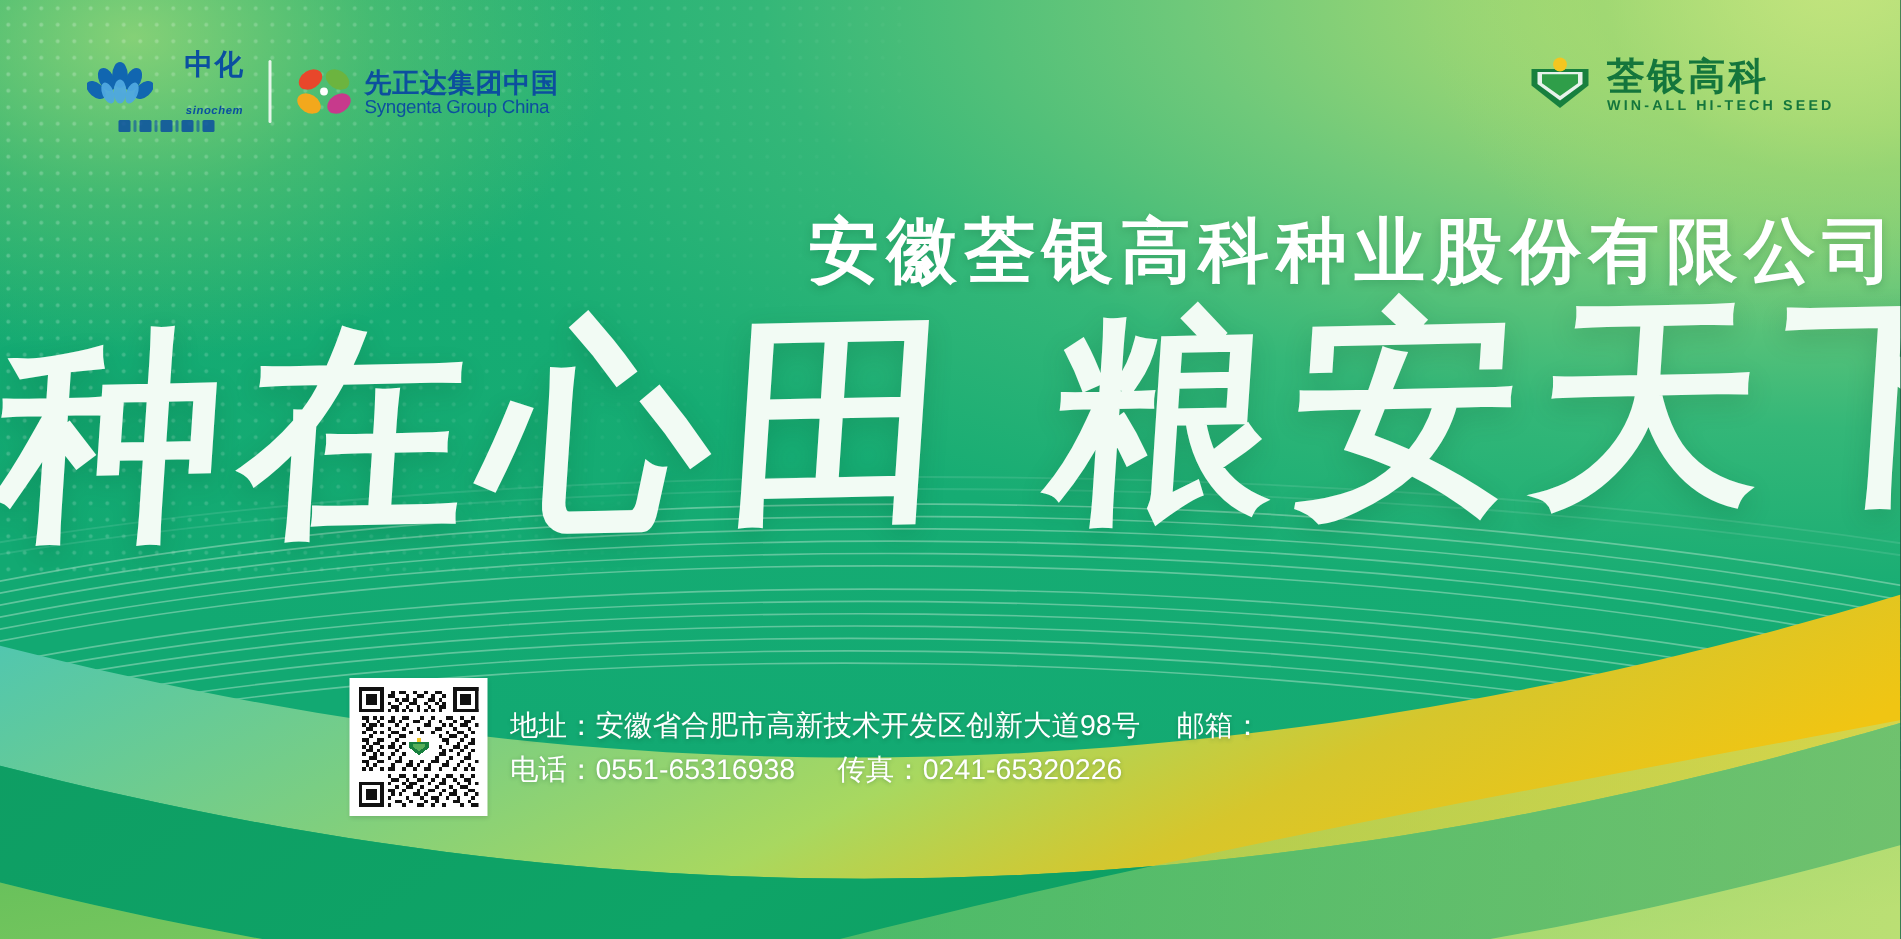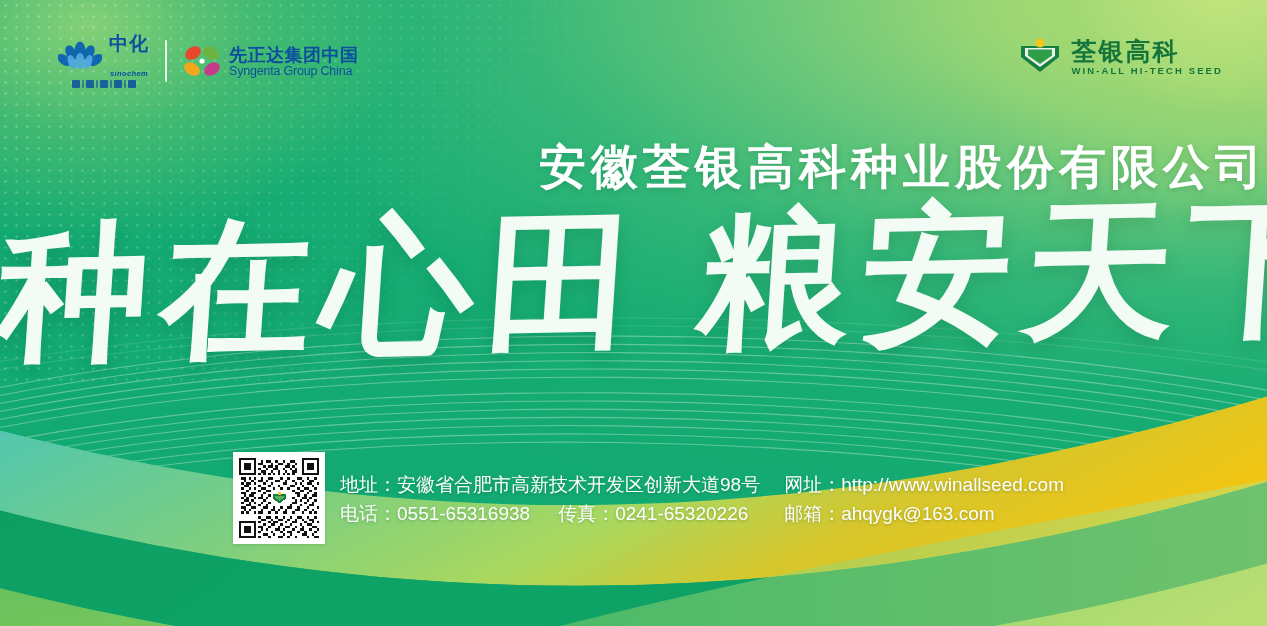--- a/index.html
+++ b/index.html
@@ -33,21 +33,21 @@
     position:absolute;right:-10%;top:-30%;width:55%;height:90%;
     background:radial-gradient(55% 60% at 75% 30%, rgba(196,229,126,.85) 0%, rgba(150,213,115,.5) 40%, rgba(26,174,114,0) 72%);
   }
   .bg-svg{position:absolute;inset:0;width:1267px;height:626px;}
 
   
   .logo-row{
     position:absolute;left:58px;top:36px;display:flex;align-items:center;gap:0px;height:50px;
   }
   .sinochem{display:flex;flex-direction:column;align-items:center;}
-  .sinochem-main{display:flex;align-items:center;gap:7px;}
+  .sinochem-main{display:flex;align-items:center;gap:21px;}
   .sc-mark{width:44px;height:30px;display:block;}
   .sc-text{display:flex;flex-direction:column;align-items:center;line-height:1;}
   .sc-cn{font-size:19px;font-weight:bold;color:#0A4FA0;letter-spacing:1px;
          font-family:"Liberation Sans","DejaVu Sans",sans-serif;}
   .sc-en{font-size:7.5px;font-style:italic;font-weight:bold;color:#0A4FA0;letter-spacing:.4px;margin-top:17px;}
   .sc-tag{margin-top:3px;display:flex;gap:2px;align-items:center;}
   .sc-tag i{display:block;width:8px;height:8px;background:#0A4FA0;opacity:.85;border-radius:1px;}
   .sc-tag i.sep{width:2px;height:8px;background:#0A4FA0;opacity:.6;}
 
   .divider{width:2px;height:42px;background:rgba(255,255,255,.85);margin:0 16px;border-radius:1px;}
@@ -525,23 +525,18 @@
       <div class="line">
         <span>电话：</span>
         <span>0551-65316938</span>
         <span class="spacer"></span>
         <span>传真：</span>
         <span>0241-65320226</span>
       </div>
     </div>
     <div class="col">
       <div class="line">
-        <span>网址：</span>
-        <span>http://www.winallseed.com</span>
-      </div>
-      <div class="line">
         <span>邮箱：</span>
-        <span>ahqygk@163.com</span>
       </div>
     </div>
   </div>
 
 </div>
 
 </body></html>

